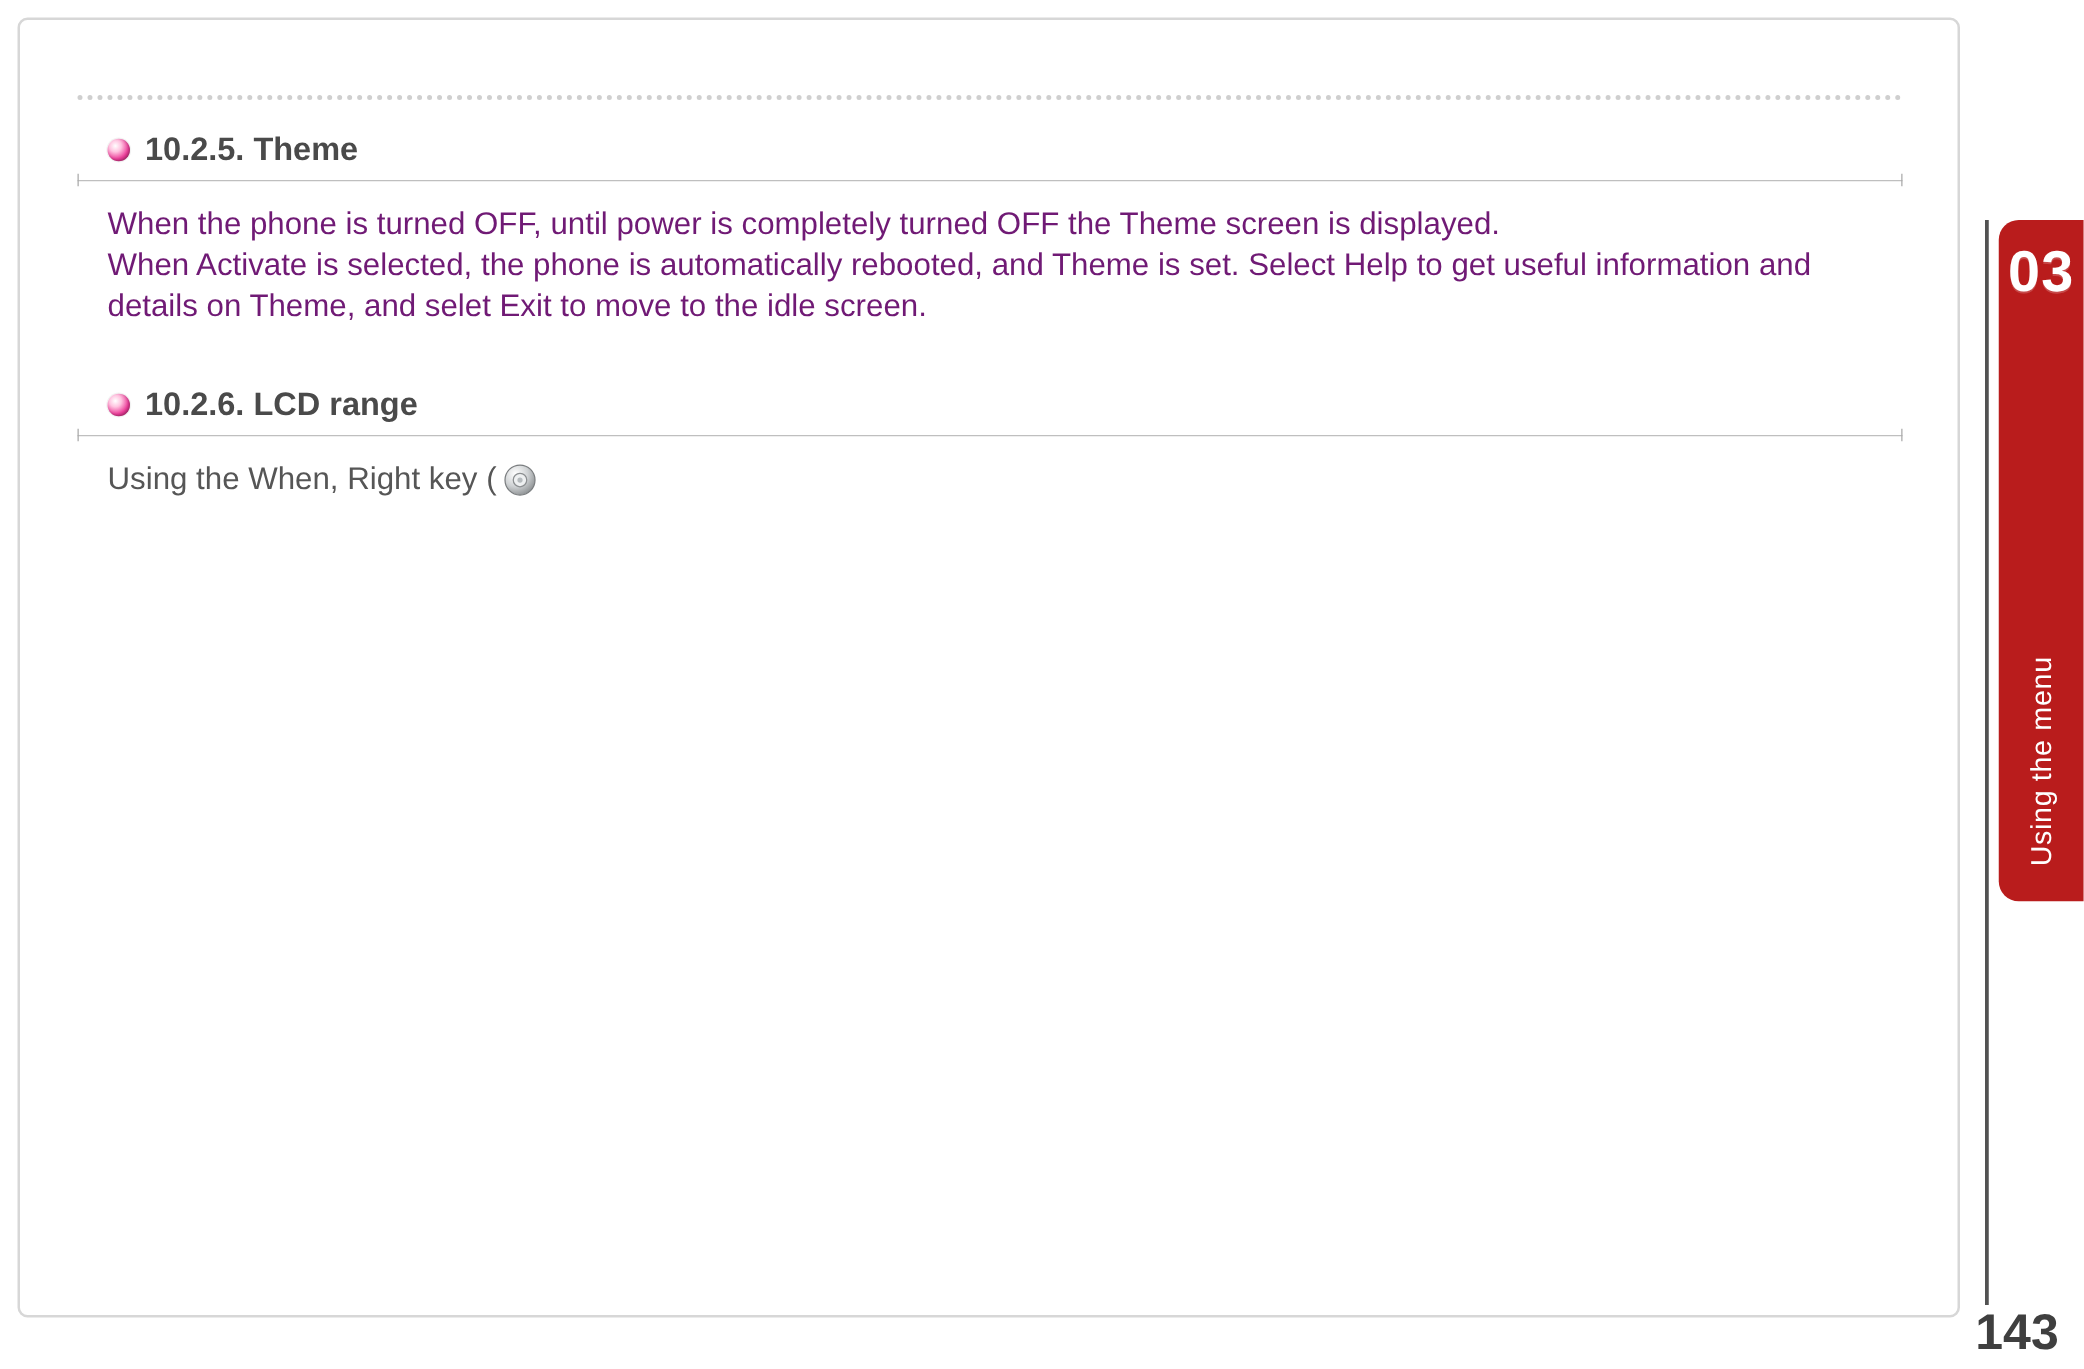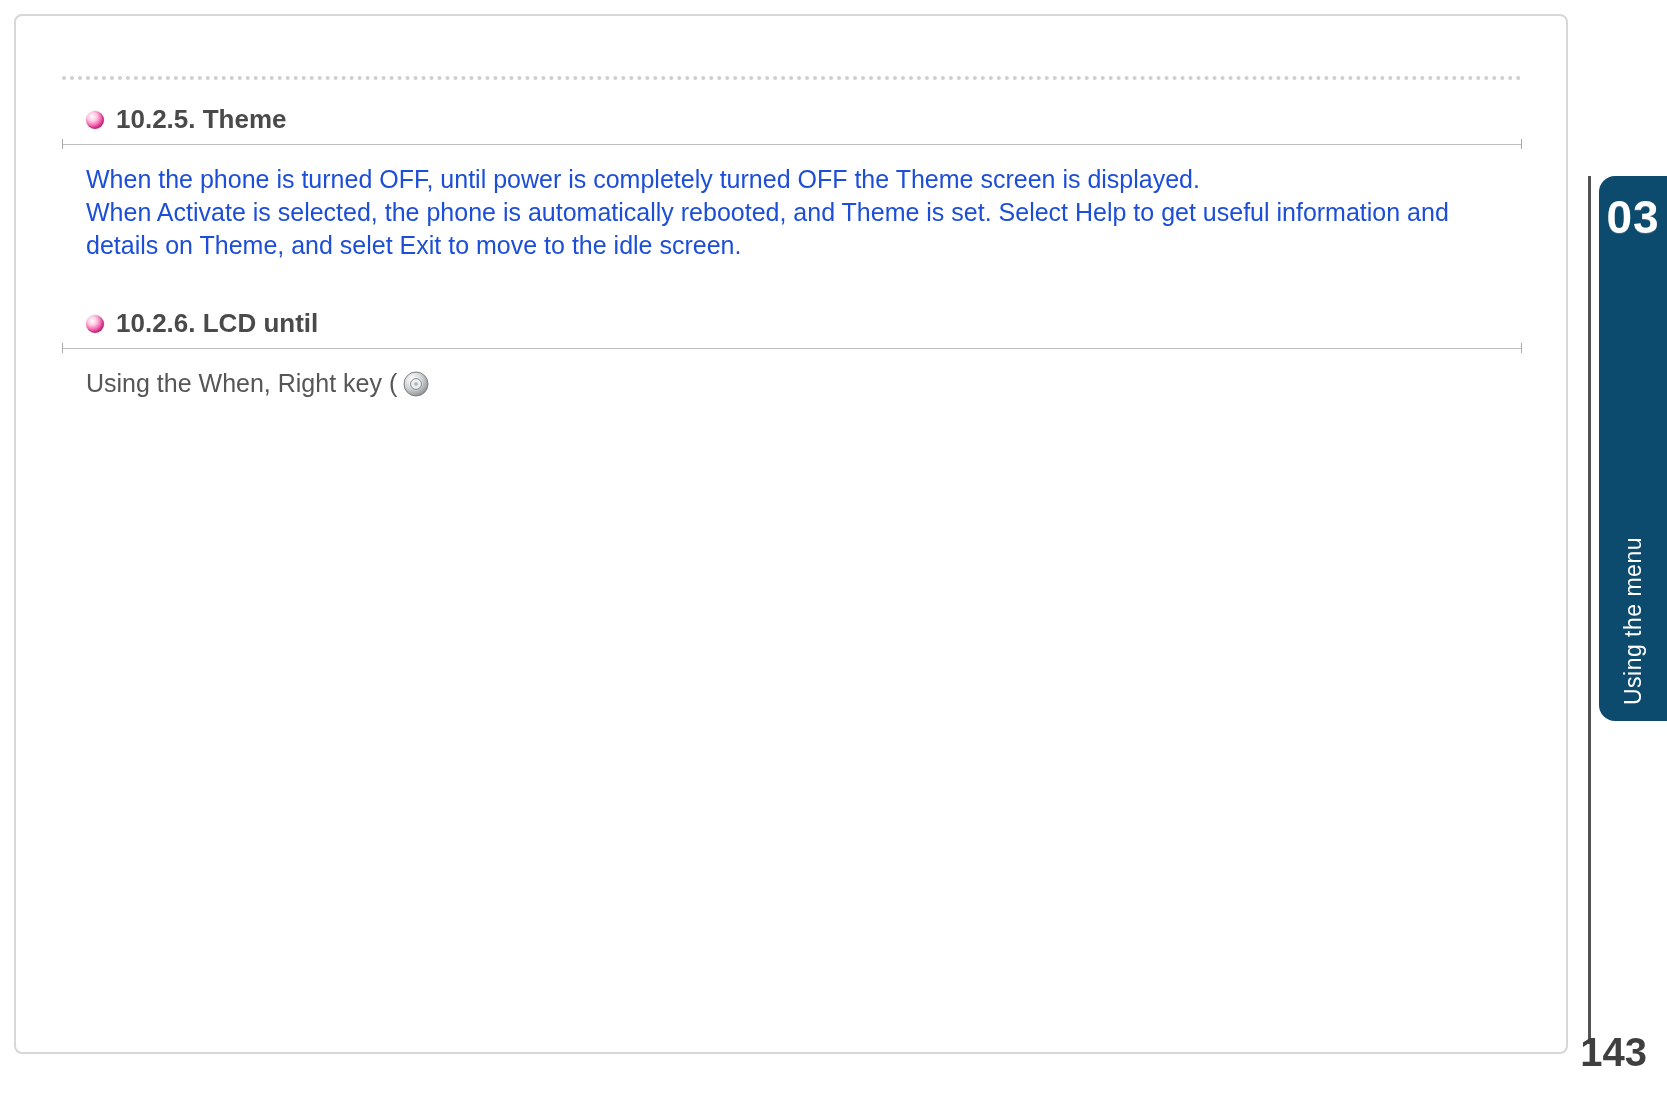--- a/index.html
+++ b/index.html
@@ -79,21 +79,21 @@
     width: 1px;
     height: 10px;
     background: #a9a9a9;
   }
   .section-rule::after { right: 0; }
   .section-rule .tick-left { left: 0; }
 
   .body-text {
     font-size: 25px;
     line-height: 1.32;
-    color: #1d4ed8;
+    color: #701a75;
     padding-left: 24px;
   }
 
   .inline-line {
     display: flex;
     align-items: center;
     flex-wrap: wrap;
     gap: 0;
     font-size: 25px;
     line-height: 1.32;
@@ -109,28 +109,28 @@
     vertical-align: middle;
   }
 
   
   .side-tab {
     position: absolute;
     top: 176px;
     right: 0;
     width: 68px;
     height: 545px;
-    background: #0c4a6e;
+    background: #b91c1c;
     border-top-left-radius: 16px;
     border-bottom-left-radius: 16px;
     display: flex;
     flex-direction: column;
     align-items: center;
     justify-content: flex-start;
-    padding: 14px 0 10px 0;
+    padding: 14px 0 22px 0;
     color: #ffffff;
   }
   .chapter-num {
     font-size: 46px;
     font-weight: 700;
     letter-spacing: 1px;
     text-shadow: 0 1px 0 rgba(255,255,255,.2);
   }
   .tab-label-wrap {
     flex: 1;
@@ -154,21 +154,21 @@
     top: 176px;
     right: 76px;
     width: 0;
     height: 868px;
     border-left: 3px solid #525252;
   }
 
   .page-number {
     position: absolute;
     right: 20px;
-    bottom: 20px;
+    bottom: 6px;
     font-size: 40px;
     font-weight: 700;
     color: #3f3f3f;
   }
 </style>
 </head>
 <body>
 
 <div class="page-frame">
 
@@ -182,21 +182,21 @@
     <div class="section-rule">
         <span class="tick-left"></span>
       </div>
     <p class="body-text" style="white-space: pre-line;">When the phone is turned OFF, until power is completely turned OFF the Theme screen is displayed.
 When Activate is selected, the phone is automatically rebooted, and Theme is set. Select Help to get useful information and details on Theme, and selet Exit to move to the idle screen.</p>
   </div>
 
   <div class="section">
     <div class="section-head">
       <span class="bullet-icon"></span>
-      <span class="section-title">10.2.6. LCD until</span>
+      <span class="section-title">10.2.6. LCD range</span>
     </div>
     <div class="section-rule">
         <span class="tick-left"></span>
       </div>
     <div class="inline-line">
       <span>Using the When, Right key ( </span>
       <span class="key-icon">
         <svg viewBox="0 0 26 26" width="26" height="26">
           <defs>
             <radialGradient id="g1" cx="35%" cy="30%" r="75%">

